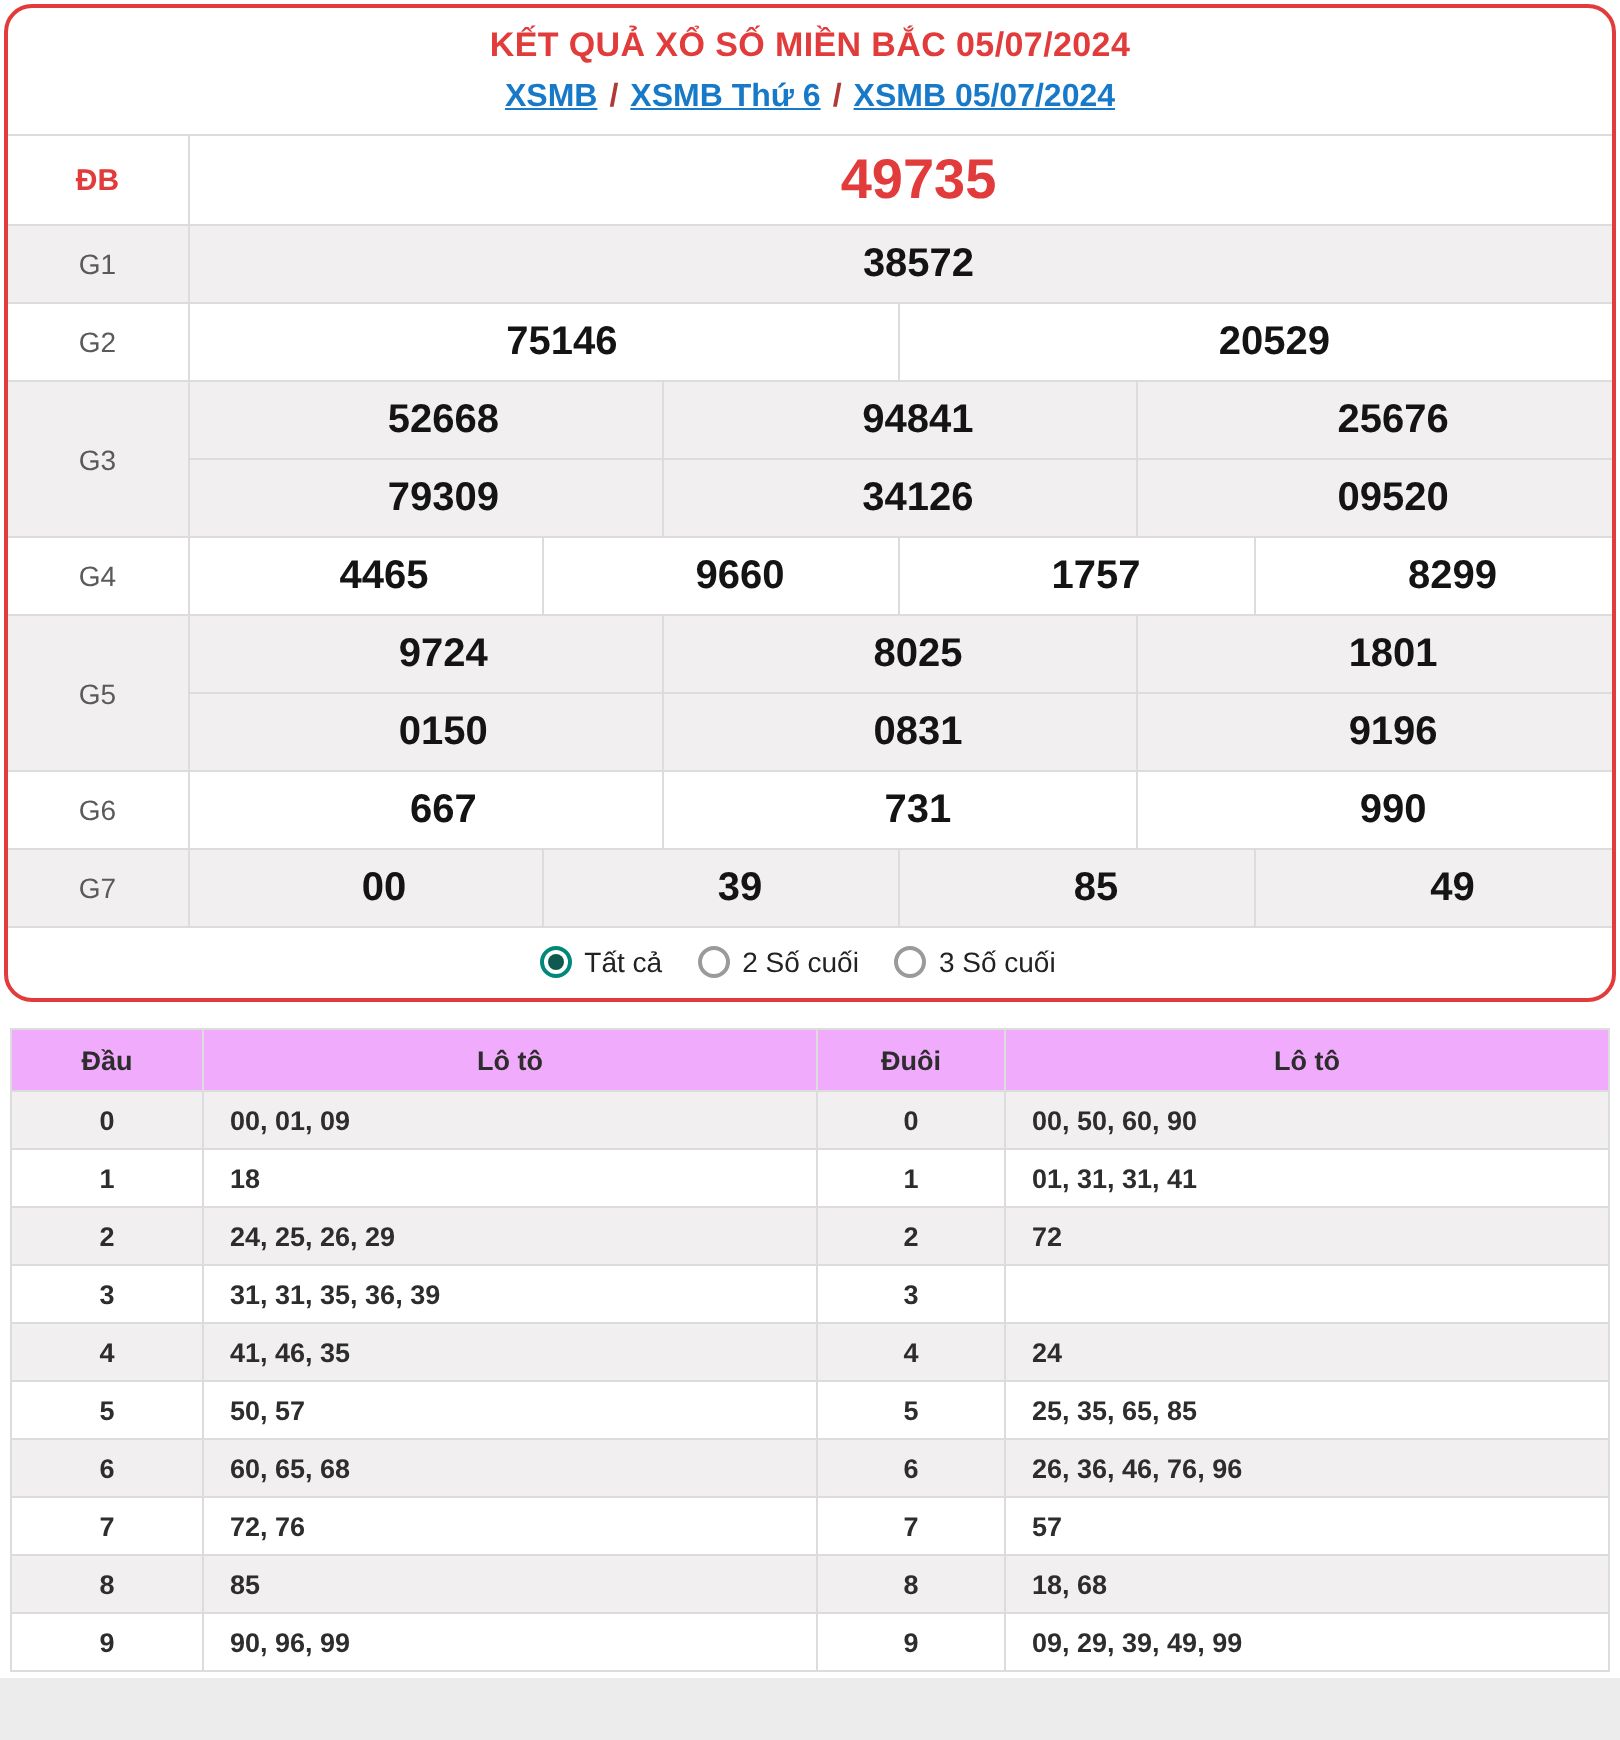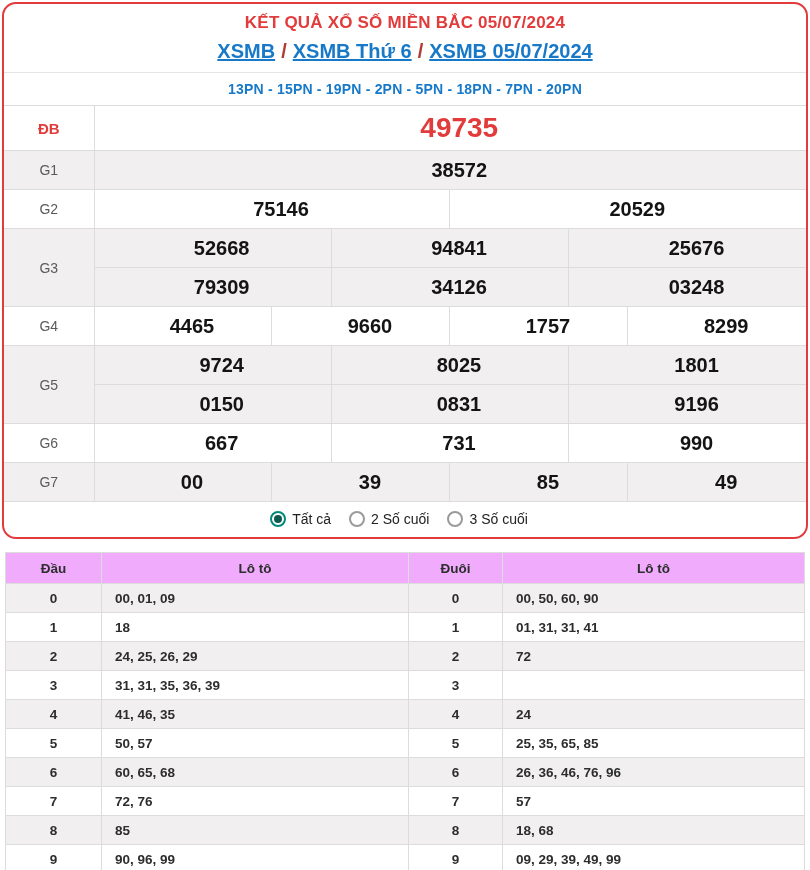--- a/index.html
+++ b/index.html
@@ -32,21 +32,21 @@
   .title{
     text-align:center;
     color:var(--accent-red);
     font-weight:bold;
     font-size:17px;
     padding:9px 0 4px 0;
     letter-spacing:.2px;
   }
   .breadcrumb{
     text-align:center;
-    font-size:20px;
+    font-size:16px;
     font-weight:bold;
     padding:3px 0 9px 0;
   }
   .breadcrumb a{
     color:var(--link-blue);
     text-decoration:underline;
     cursor:pointer;
   }
   .breadcrumb .sep{color:var(--sep-red);padding:0 6px;font-weight:bold;}
   .codes-row{
@@ -140,23 +140,20 @@
   .bottom-strip{flex:1;background:#ececec;margin-top:3px;}
 </style>
 </head>
 <body>
 
 <div class="page">
 
   <div class="result-box">
     <div class="title">KẾT QUẢ XỔ SỐ MIỀN BẮC 05/07/2024</div>
     <nav class="breadcrumb"><a>XSMB</a><span class="sep">/</span><a>XSMB Thứ 6</a><span class="sep">/</span><a>XSMB 05/07/2024</a></nav>
-    <div class="codes-row">
-      <span class="codes">13PN - 15PN - 19PN - 2PN - 5PN - 18PN - 7PN - 20PN</span>
-    </div>
 
     <table class="prize-table">
       <colgroup>
         <col style="width:90px">
         <col>
           <col>
           <col>
           <col>
           <col>
           <col>
@@ -183,21 +180,21 @@
           </tr>
           <tr class="stripe">
             <td class="label" rowspan="2">G3</td>
             <td class="val" colspan="4">52668</td>
             <td class="val" colspan="4">94841</td>
             <td class="val" colspan="4">25676</td>
           </tr>
           <tr class="stripe">
             <td class="val" colspan="4">79309</td>
             <td class="val" colspan="4">34126</td>
-            <td class="val" colspan="4">03248</td>
+            <td class="val" colspan="4">09520</td>
           </tr>
           <tr>
             <td class="label" rowspan="1">G4</td>
             <td class="val" colspan="3">4465</td>
             <td class="val" colspan="3">9660</td>
             <td class="val" colspan="3">1757</td>
             <td class="val" colspan="3">8299</td>
           </tr>
           <tr class="stripe">
             <td class="label" rowspan="2">G5</td>

